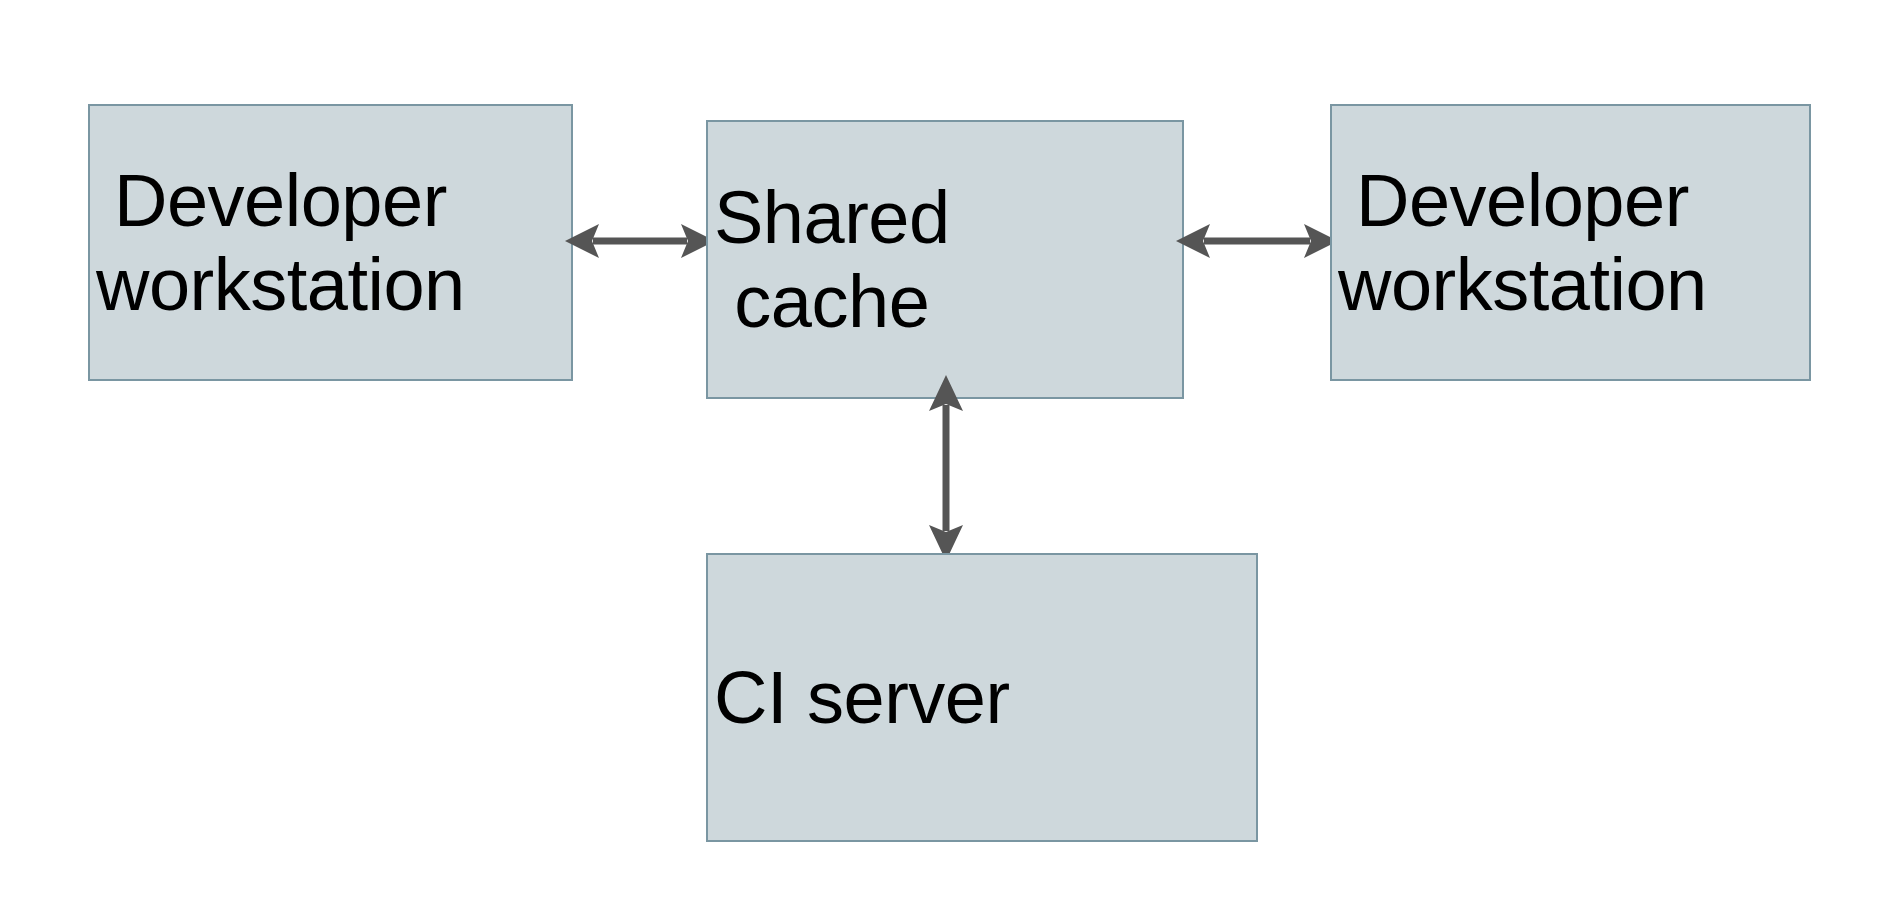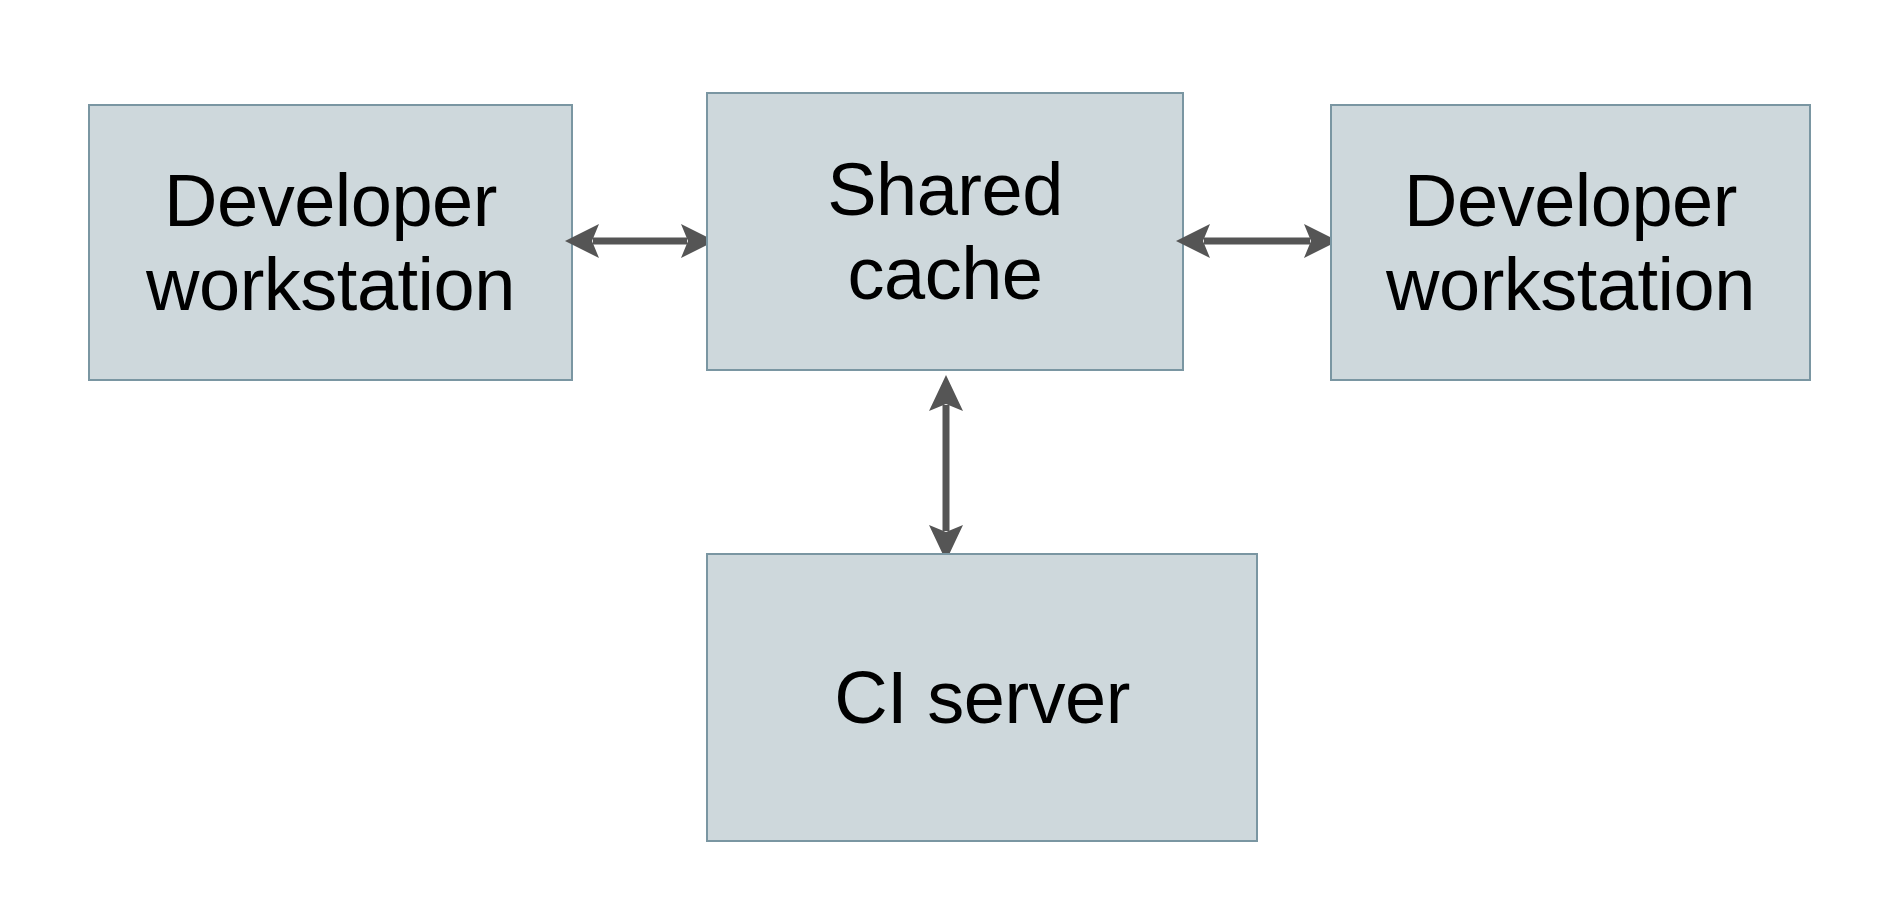--- a/index.html
+++ b/index.html
@@ -20,38 +20,37 @@
     overflow: hidden;
   }
 
   .node {
     position: absolute;
     box-sizing: border-box;
     background: #ced8dc;
     border: 2px solid #7a96a2;
     display: flex;
     align-items: center;
-    justify-content: center;
     text-align: center;
   }
 
   .node-label {
     font-family: "Liberation Sans", sans-serif;
     font-size: 74px;
     line-height: 1.13;
     font-weight: 400;
     color: #000000;
     letter-spacing: -0.5px;
     white-space: pre-line;
     padding: 0 6px;
   }
 
   
   #node-dev-left   { left: 88px;   top: 104px; width: 485px; height: 277px; }
-  #node-shared     { left: 706px;  top: 92px; width: 478px; height: 279px; }
+  #node-shared     { left: 706px;  top: 120px; width: 478px; height: 279px; }
   #node-dev-right  { left: 1330px; top: 104px; width: 481px; height: 277px; }
   #node-ci         { left: 706px;  top: 553px; width: 552px; height: 289px; }
 
   #node-ci .node-label { line-height: 1.0; }
 
   
   .connector {
     position: absolute;
     overflow: visible;
   }

